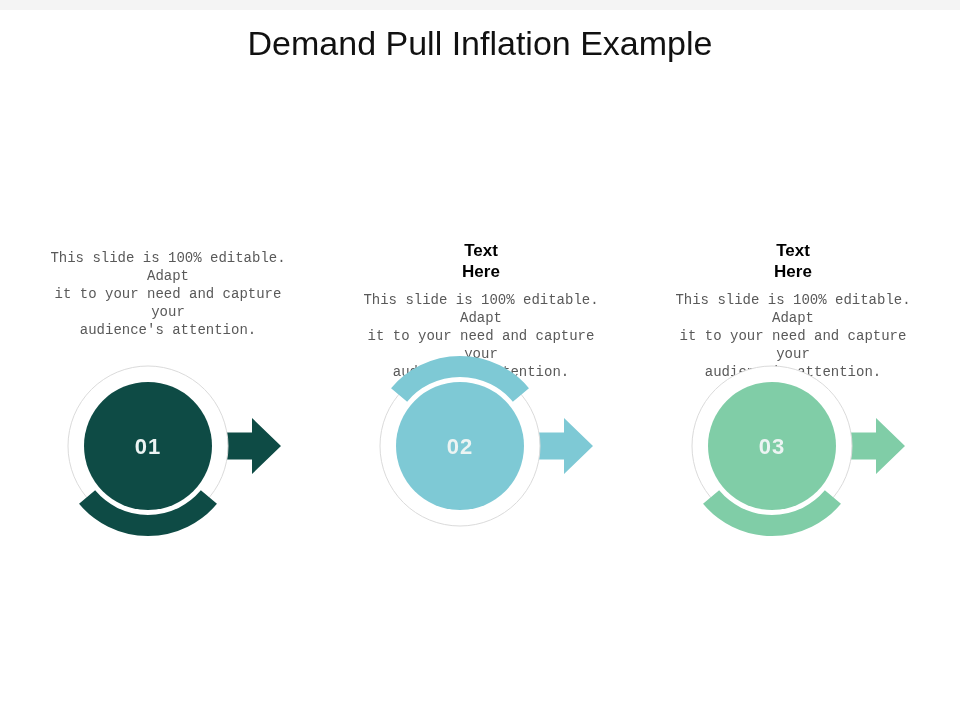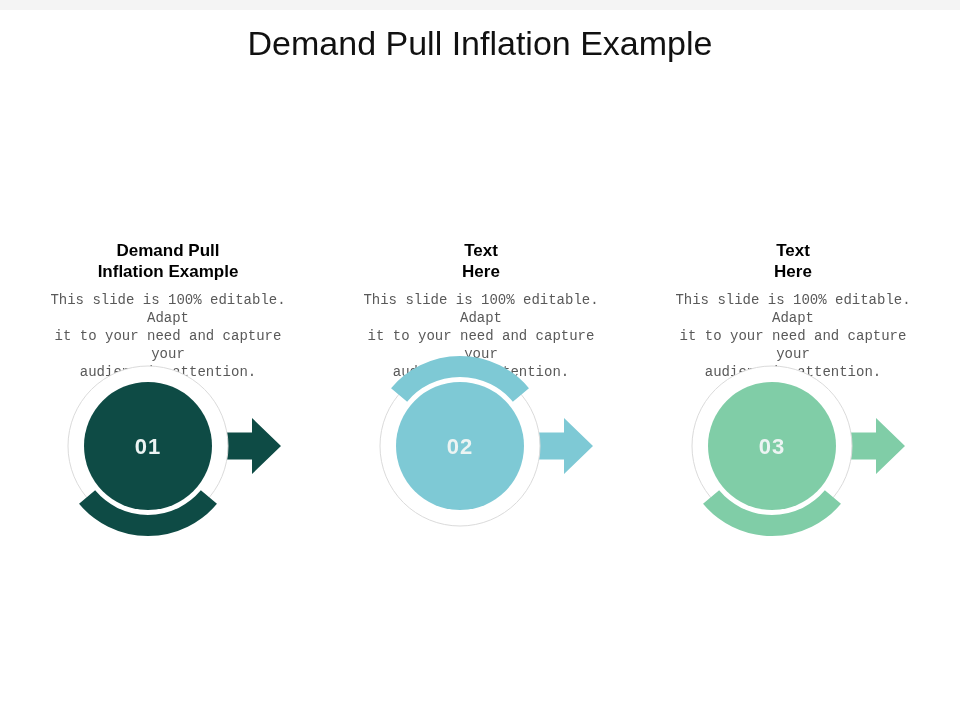--- a/index.html
+++ b/index.html
@@ -83,22 +83,20 @@
 </style>
 </head>
 <body>
 
 <div class="slide">
   <div class="top-strip"></div>
 
   <h1 class="title">Demand Pull Inflation Example</h1>
 
   <div class="col col-1">
-    <div class="heading">Demand Pull
-Inflation Example</div>
     <div class="body-text">This slide is 100% editable. Adapt
 it to your need and capture your
 audience's attention.</div>
   </div>
 
   <div class="col col-2">
     <div class="heading">Text
 Here</div>
     <div class="body-text">This slide is 100% editable. Adapt
 it to your need and capture your

